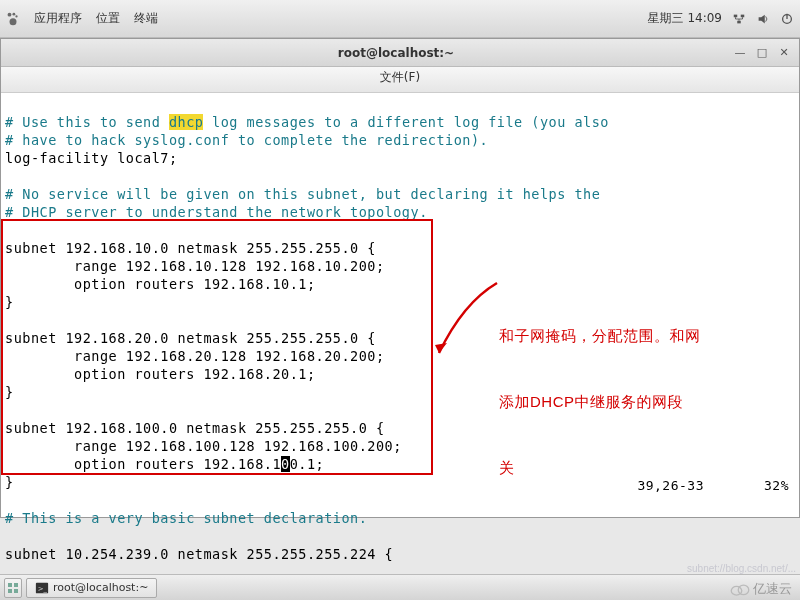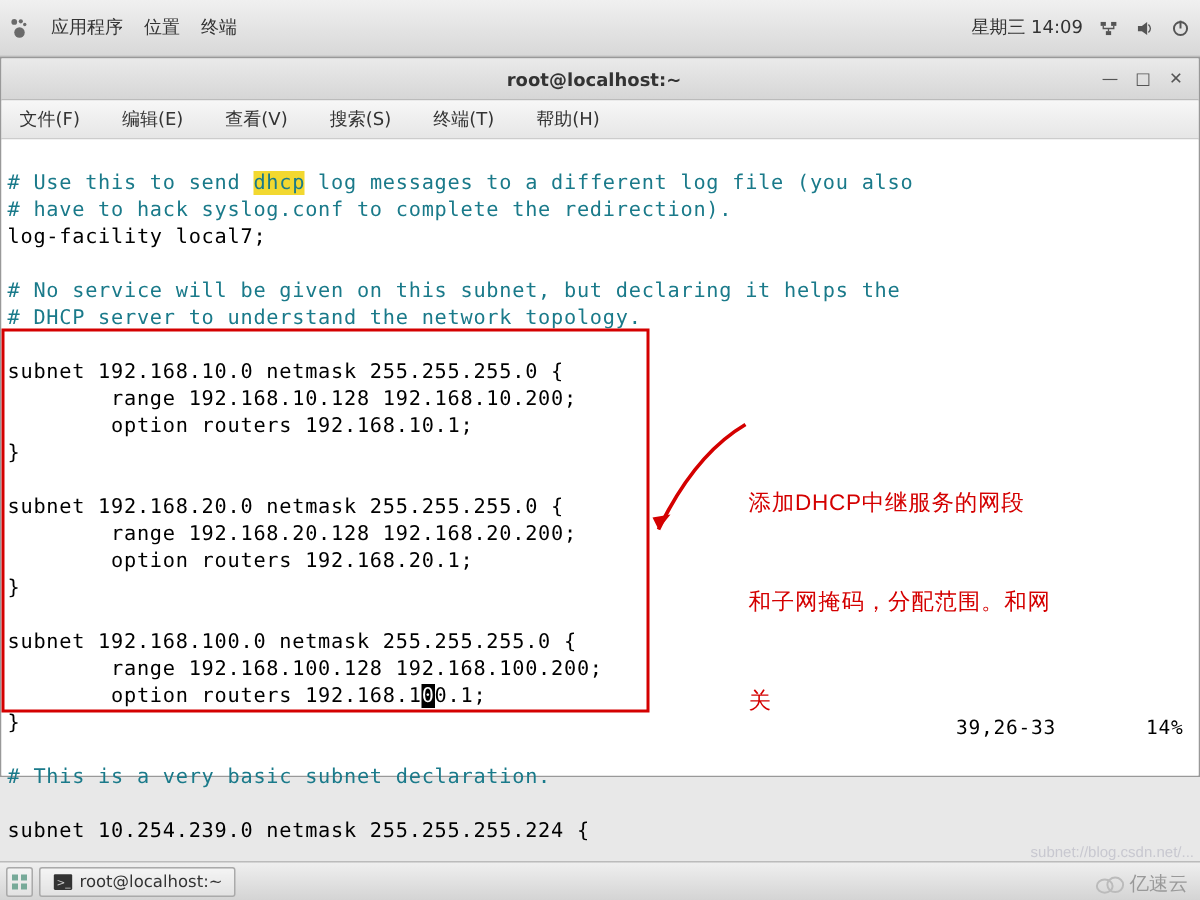--- a/index.html
+++ b/index.html
@@ -10,21 +10,21 @@
     .top-panel .right { margin-left: auto; display: flex; align-items: center; gap: 10px; text-align: right; }
     .gnome-foot { width: 14px; height: 14px; display: inline-flex; }
     .tray-icon { width: 14px; height: 14px; display: inline-flex; cursor: pointer; }
     
     .window { background: #fff; border: 1px solid #999; }
     .titlebar { height: 28px; background: linear-gradient(#eaeaea, #d6d6d6); display: flex; align-items: center; border-bottom: 1px solid #bbb; }
     .titlebar-title { flex: 1; text-align: center; font-size: 12px; font-weight: bold; color: #333; }
     .win-controls { display: flex; gap: 4px; padding-right: 6px; }
     .win-btn { width: 18px; height: 16px; display: flex; align-items: center; justify-content: center; font-size: 11px; color: #555; cursor: pointer; }
     
-    .menubar { height: 26px; background: linear-gradient(#f7f7f7, #e6e6e6); display: flex; align-items: center; padding: 0 4px; font-size: 12px; color: #333; border-bottom: 1px solid #ccc; gap: 12px; }
+    .menubar { height: 26px; background: linear-gradient(#f7f7f7, #e6e6e6); display: flex; align-items: center; padding: 0 4px; font-size: 12px; color: #333; border-bottom: 1px solid #ccc; gap: 2px; flex-direction: column; }
     .menu-item { padding: 2px 8px; cursor: pointer; }
     
     .terminal-area { background: #fff; font-family: "DejaVu Sans Mono","Courier New",monospace; font-size: 13.5px; line-height: 18px; padding: 2px 4px; height: 424px; position: relative; white-space: pre; letter-spacing: 0.5px; }
     .comment { color: #1a7a8a; }
     .hl { background: #f2d830; }
     .cursor-cell { background: #000; color: #fff; }
     
     .red-box { position: absolute; border: 2px solid #d40000; pointer-events: none; }
     .annotation { position: absolute; color: #d40000; font-family: "Microsoft YaHei", sans-serif; font-size: 15px; line-height: 22px; }
     .arrow-svg { position: absolute; pointer-events: none; }
@@ -130,28 +130,28 @@
 <span>subnet 10.254.239.0 netmask 255.255.255.224 {</span>
 
     <div class="red-box" style="left:0px; top:126px; width:432px; height:256px;"></div>
     
     <svg class="arrow-svg" style="left:432px; top:180px; width:70px; height:100px;" viewBox="0 0 70 100">
       <path d="M 64 10 Q 30 30 6 80" stroke="#d40000" stroke-width="2.5" fill="none"></path>
       <path d="M 6 80 L 14 70 L 2 72 Z" fill="#d40000"></path>
     </svg>
     
     <div class="annotation" style="left:498px; top:188px; width:210px;">
+      <div>和子网掩码，分配范围。和网</div>
       <div>添加DHCP中继服务的网段</div>
-      <div>和子网掩码，分配范围。和网</div>
       <div>关</div>
     </div>
     
     <div class="status-line">
       <span>39,26-33</span>
-      <span>14%</span>
+      <span>32%</span>
     </div>
   </div>
 </div>
 
 <div class="watermark">subnet://blog.csdn.net/...</div>
 
 <div class="taskbar">
   <div class="tiny-btn">
     <svg width="12" height="12" viewBox="0 0 12 12">
         <rect x="1" y="1" width="4" height="4" fill="#7a9"></rect>

